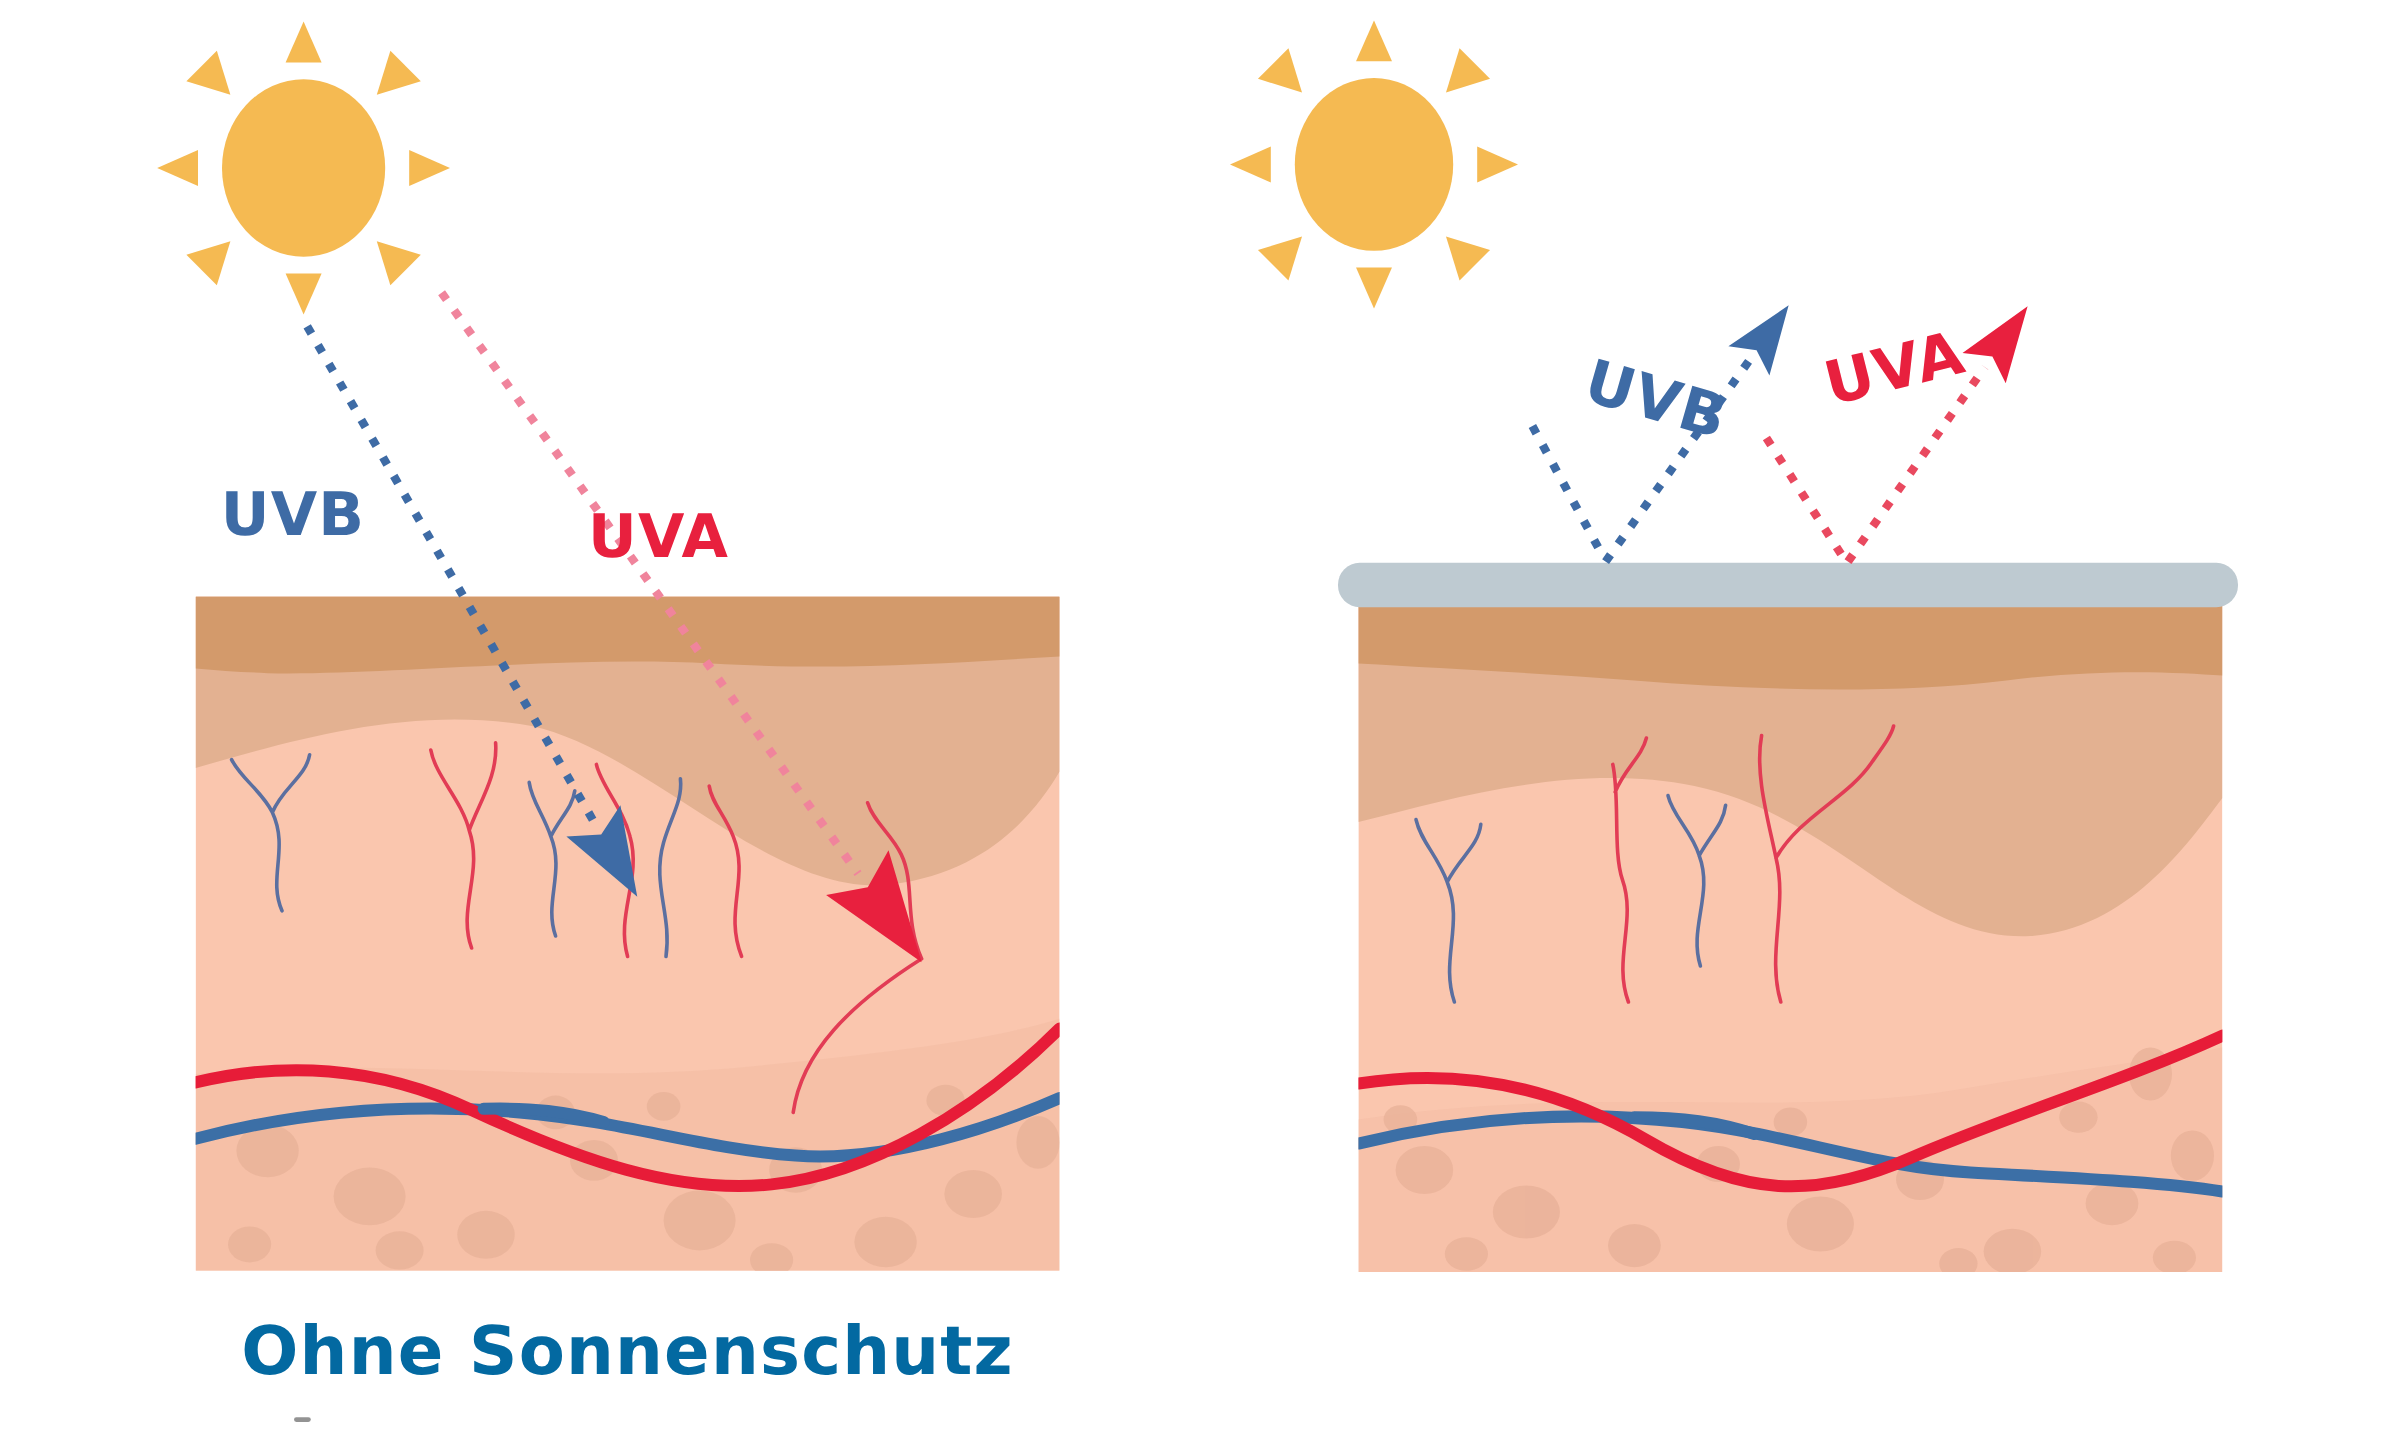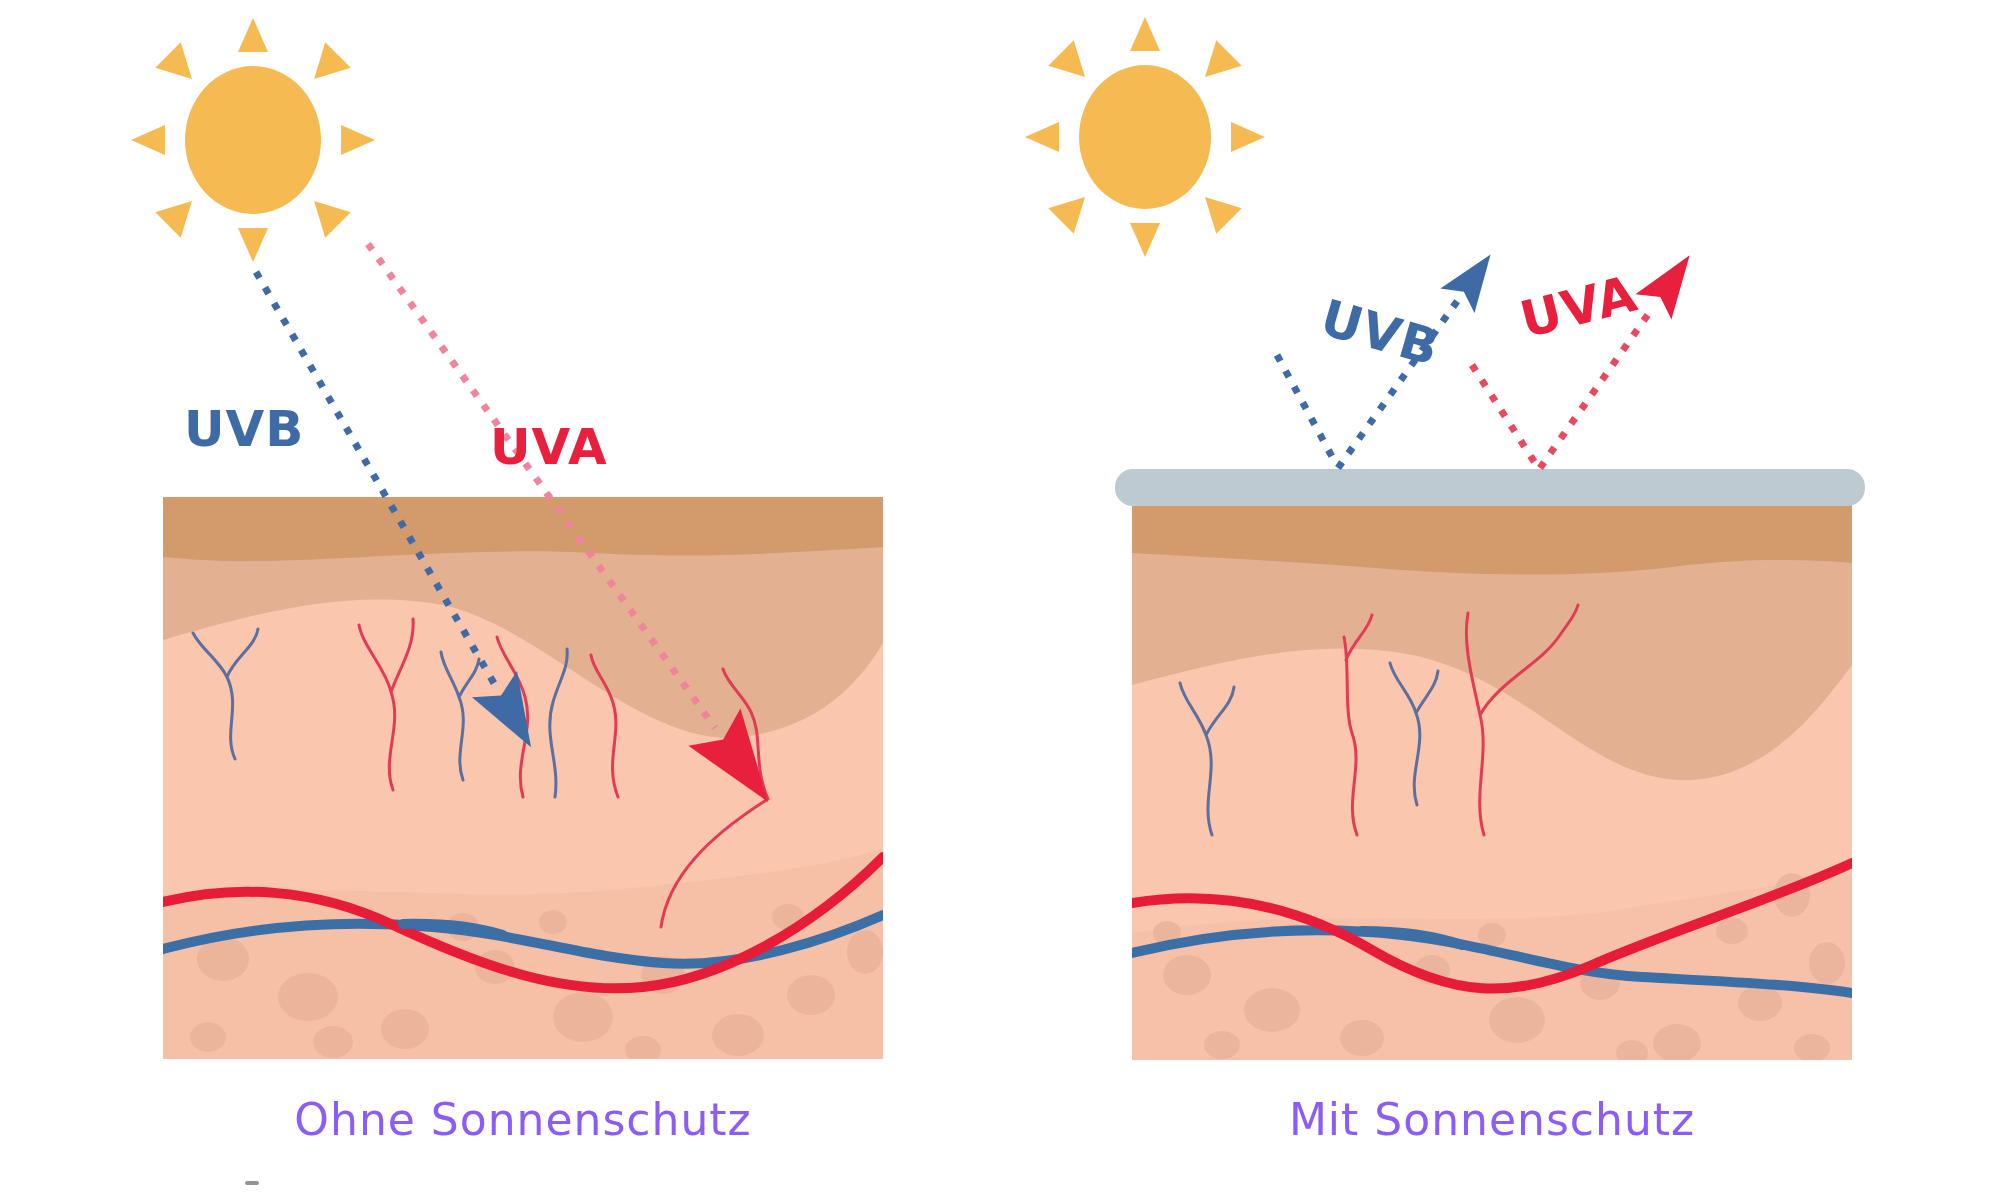--- a/index.html
+++ b/index.html
@@ -4,21 +4,21 @@
 <style>
   html,body{margin:0;padding:0;background:#ffffff;}
   .stage{position:relative;width:2000px;height:1200px;background:#ffffff;overflow:hidden;
          font-family:"DejaVu Sans","Liberation Sans",sans-serif;}
   .stage svg{position:absolute;left:0;top:0;}
   .ray-label{position:absolute;font-size:50px;font-weight:600;letter-spacing:1px;line-height:1;}
   .uvb-c{color:#3E6BA5;}
   .uva-c{color:#E8203E;}
   .rot-b{transform:rotate(16deg);transform-origin:center;}
   .rot-r{transform:rotate(-14deg);transform-origin:center;}
-  .caption{position:absolute;font-size:44px;font-weight:400;color:#8b5cf6;letter-spacing:1px;
+  .caption{position:absolute;font-size:56px;font-weight:700;color:#0369a1;letter-spacing:1px;
            width:760px;text-align:center;line-height:1.1;}
   .artifact{position:absolute;left:245px;top:1181px;width:14px;height:4px;border-radius:2px;
             background:#6f6f6f;opacity:.75;}
   .dotline{fill:none;stroke-width:7;stroke-dasharray:7 11;stroke-linecap:butt;}
   .thin{fill:none;stroke-width:3;stroke-linecap:round;}
   .vessel{fill:none;stroke-width:10;stroke-linecap:round;}
 </style>
 </head>
 <body>
 
@@ -156,17 +156,16 @@
   <path class="dotline" d="M1540,468 L1654,306" marker-end="url(#arrowR2)" stroke="#E9495F"></path>
 </svg>
 
 <div class="ray-label uvb-c" style="left:184px;top:404px;">UVB</div>
 <div class="ray-label uva-c" style="left:490px;top:422px;">UVA</div>
 
 <div class="ray-label uvb-c rot-b" style="left:1320px;top:308px;">UVB</div>
 <div class="ray-label uva-c rot-r" style="left:1520px;top:282px;">UVA</div>
 
 <div class="caption" style="left:143px;top:1096px;">Ohne Sonnenschutz</div>
-<div class="caption" style="left:1112px;top:1096px;">Mit Sonnenschutz</div>
 
 <div class="artifact"></div>
 
 </div>
 
 </body></html>

